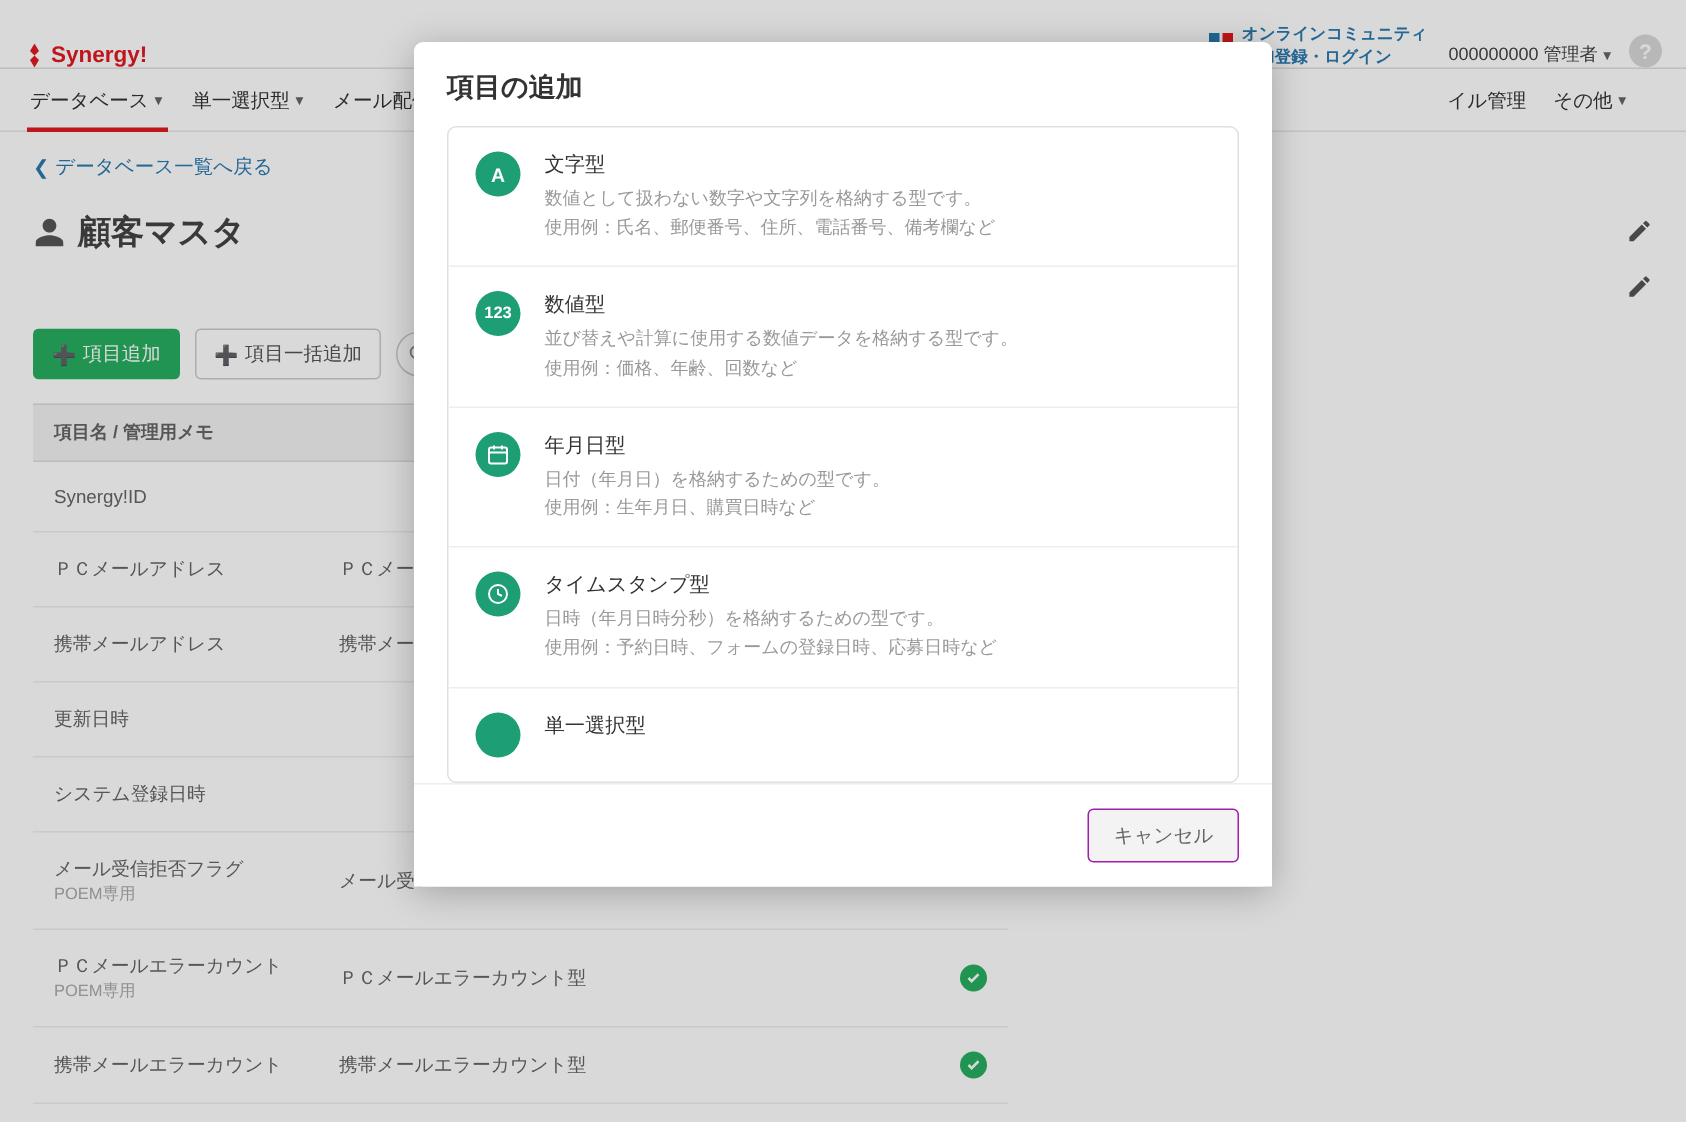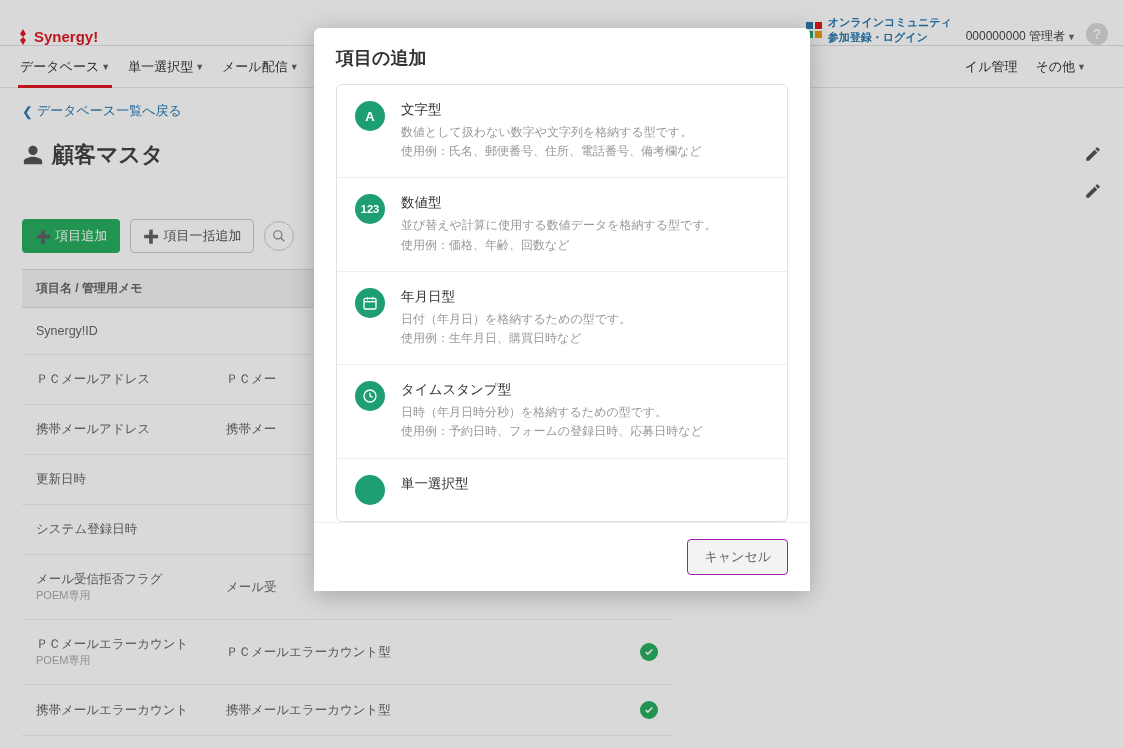--- a/index.html
+++ b/index.html
@@ -112,21 +112,21 @@
   .side-link { color:#2a7ab0; }
 
   
   .backdrop {
     position: absolute; inset: 0;
     background: rgba(0,0,0,0.15);
     display: flex; align-items: flex-start; justify-content: center;
   }
   .modal {
     margin-top: 28px;
-    width: 496px;
+    width: 572px;
     background: #fff;
     border-radius: 6px;
     box-shadow: 0 4px 24px rgba(0,0,0,0.25);
     display: flex; flex-direction: column;
     max-height: 640px;
   }
   .modal-title {
     padding: 18px 22px 14px;
     font-size: 18px; font-weight: bold; color: #333;
   }

